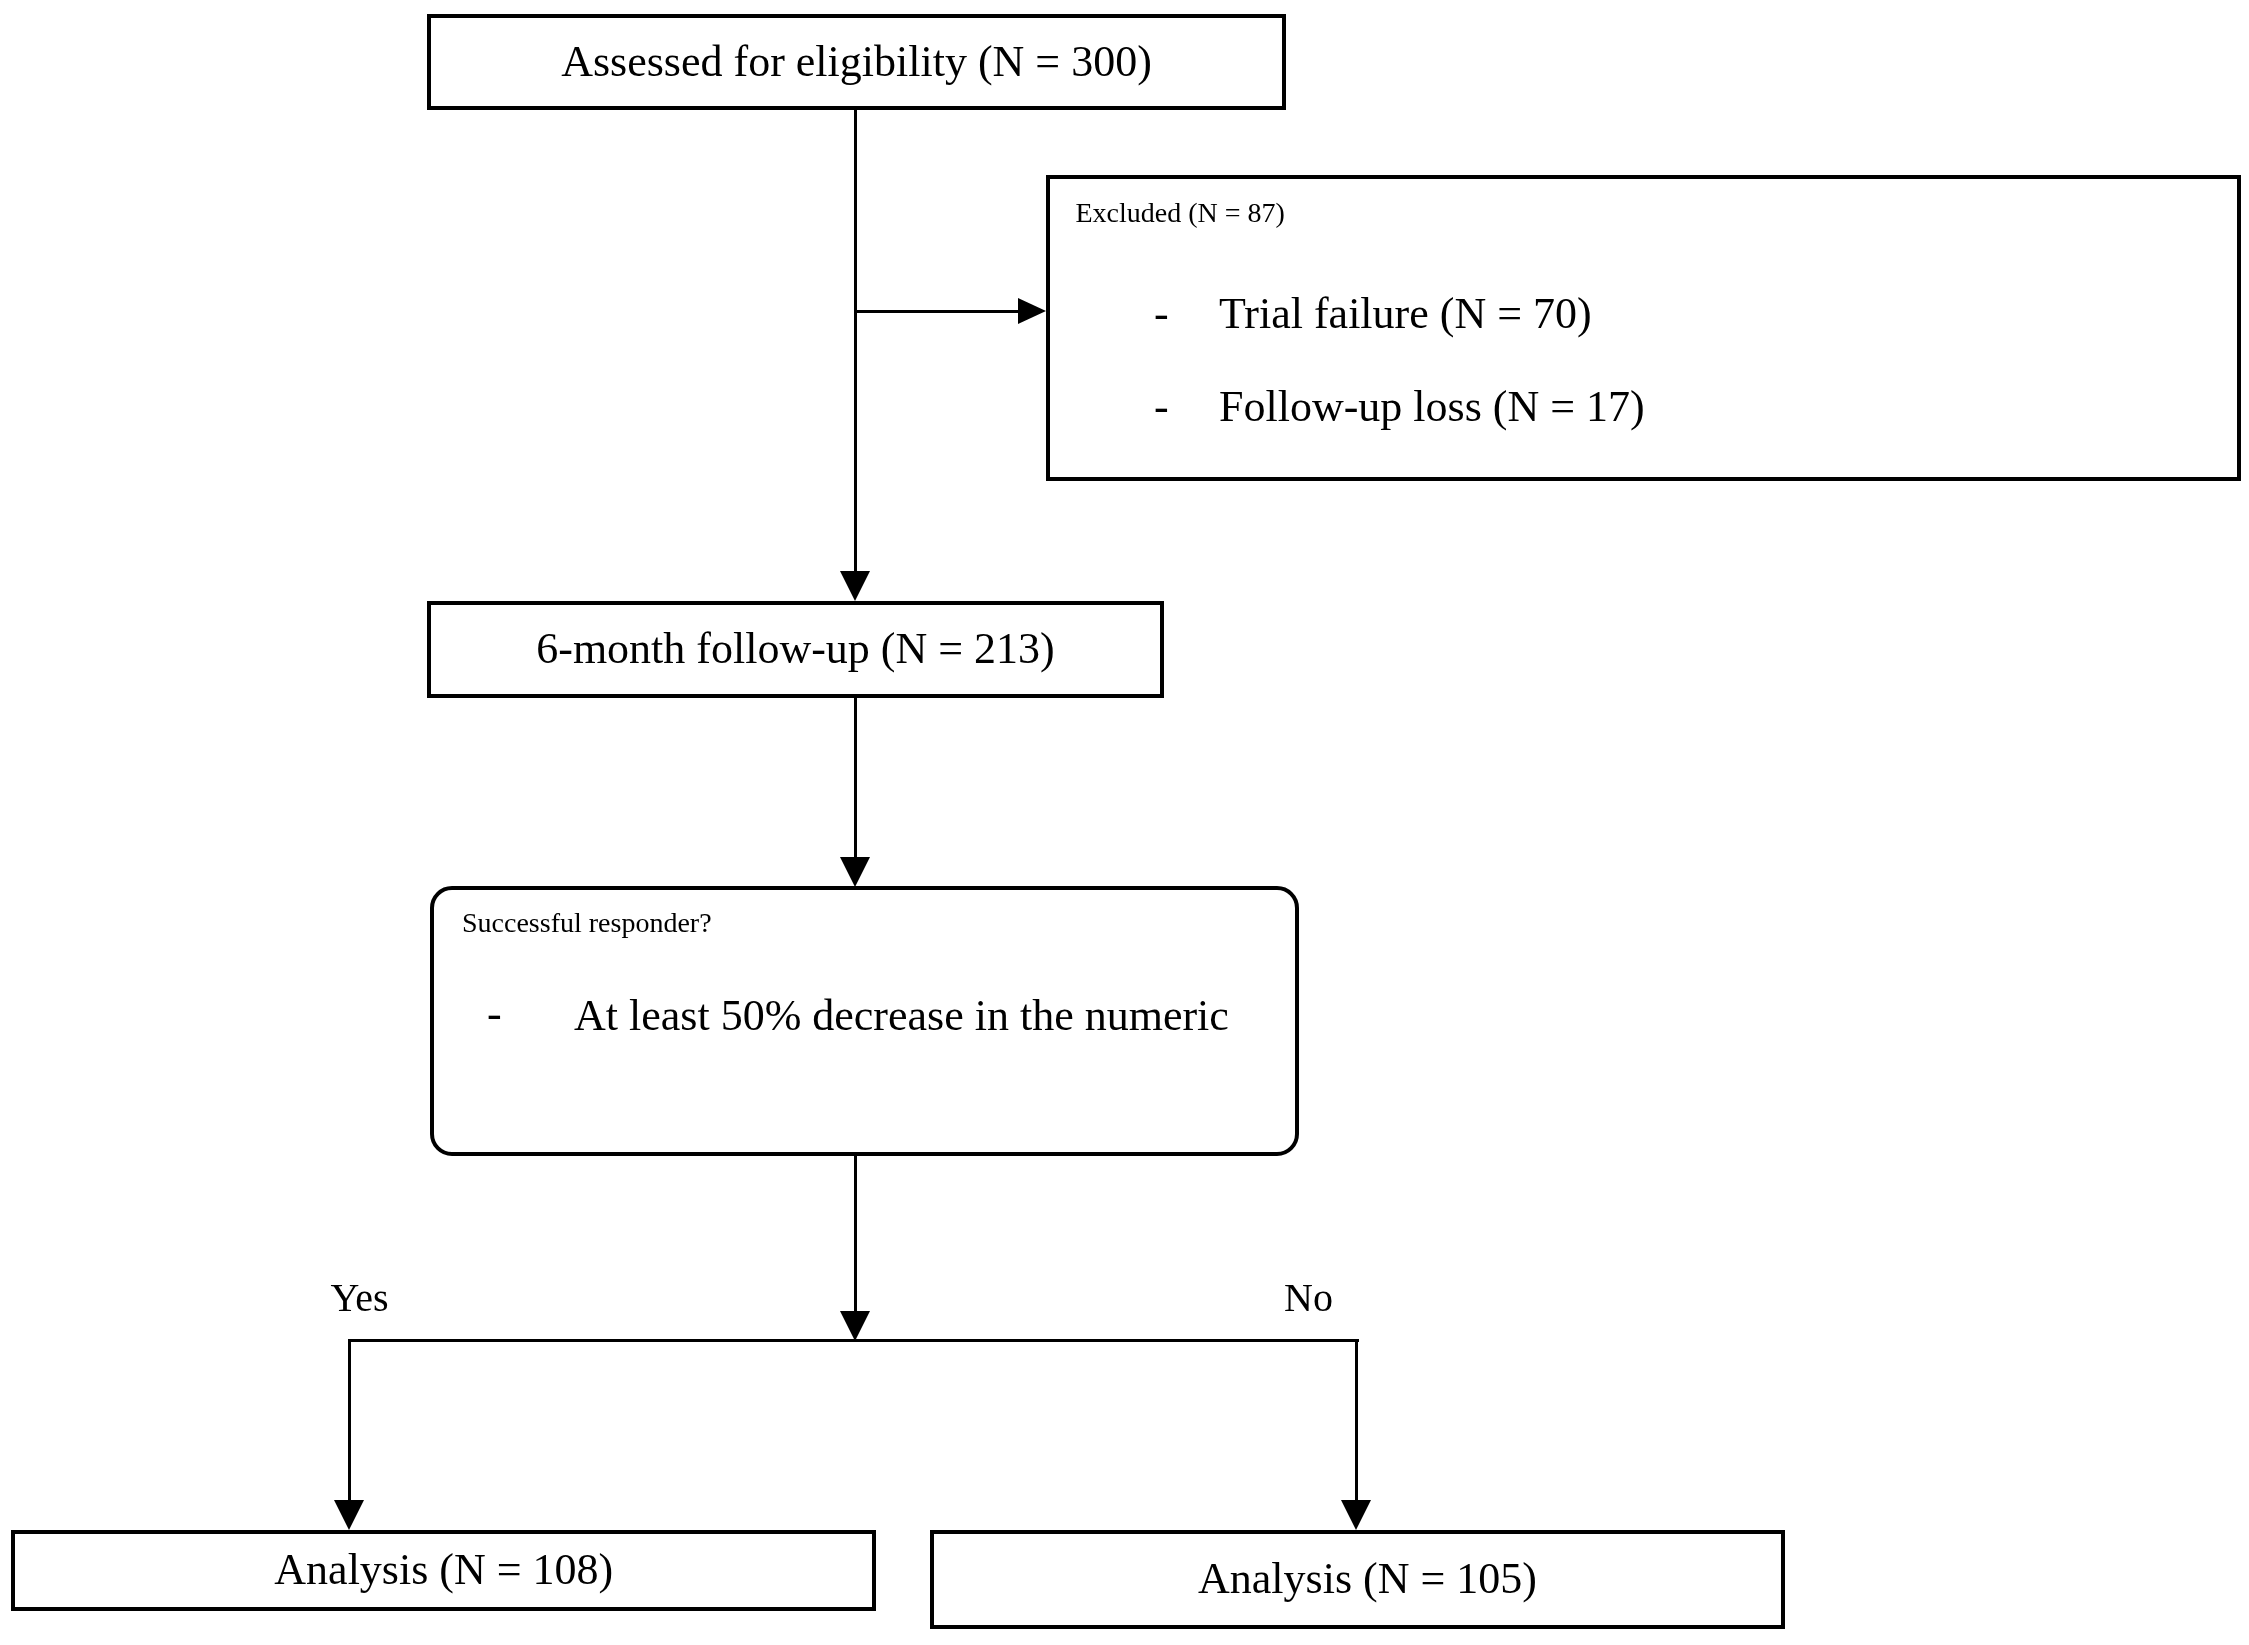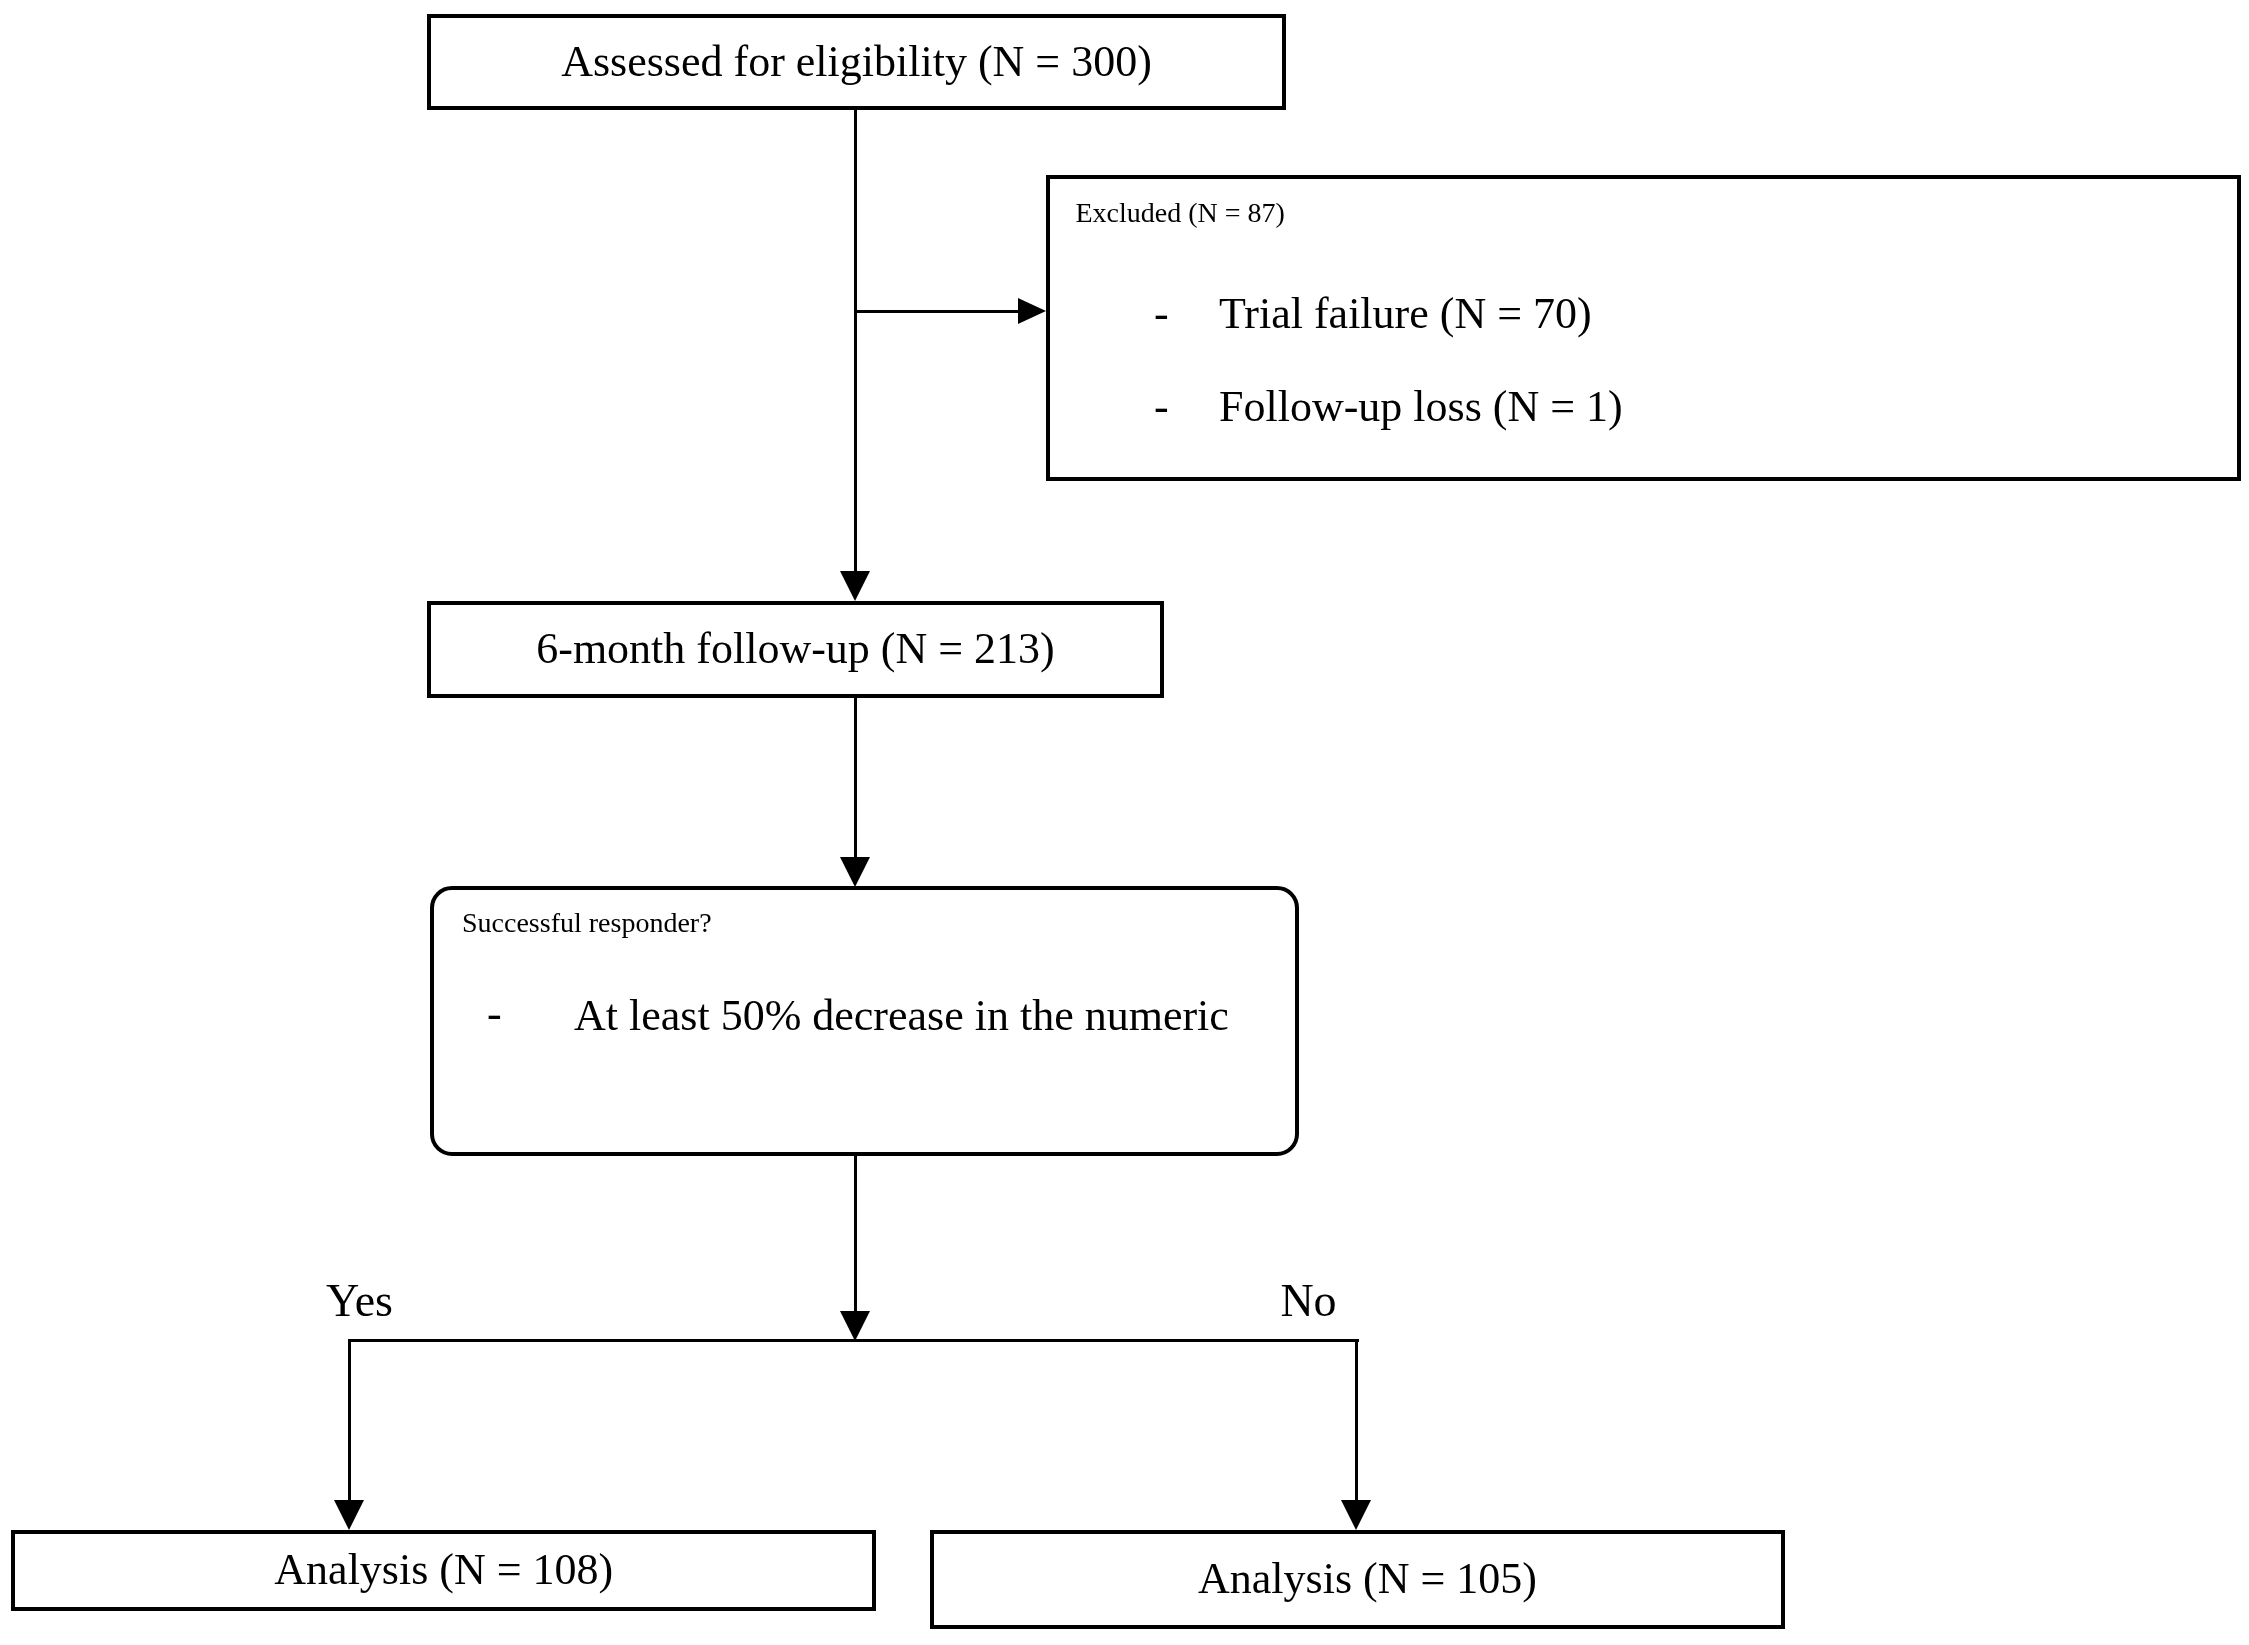--- a/index.html
+++ b/index.html
@@ -60,21 +60,21 @@
     display: flex;
     font-size: 44px;
     white-space: nowrap;
   }
   .bullet-marker {
     display: inline-block;
     flex: 0 0 auto;
   }
   .branch-label {
     position: absolute;
-    font-size: 46px;
+    font-size: 40px;
     text-align: center;
     white-space: nowrap;
   }
   .wrap-lines div {
     line-height: 54px;
     white-space: nowrap;
   }
 </style>
 </head>
 <body>
@@ -91,21 +91,21 @@
   <div class="arrow-right" style="left:1018px; top:298px;"></div>
 
   <div class="node" style="left:1046px; top:175px; width:1195px; height:306px;">
     <div class="inner-title" style="left:25.4px; top:18.3px;">Excluded (N = 87)</div>
     <div class="bullet-row" style="left:104px; top:110px;">
       <span class="bullet-marker" style="width:65px;">-</span>
       <span>Trial failure (N = 70)</span>
     </div>
     <div class="bullet-row" style="left:104px; top:203px;">
       <span class="bullet-marker" style="width:65px;">-</span>
-      <span>Follow-up loss (N = 1)</span>
+      <span>Follow-up loss (N = 17)</span>
     </div>
   </div>
 
   <div class="arrow-down" style="left:840px; top:571px;"></div>
 
   <div class="node centered" style="left:427px; top:601px; width:737px; height:97px;">
     <span>6-month follow-up (N = 213)</span>
   </div>
 
   <div class="vline" style="left:854px; top:698px; width:2.8px; height:159px;"></div>

